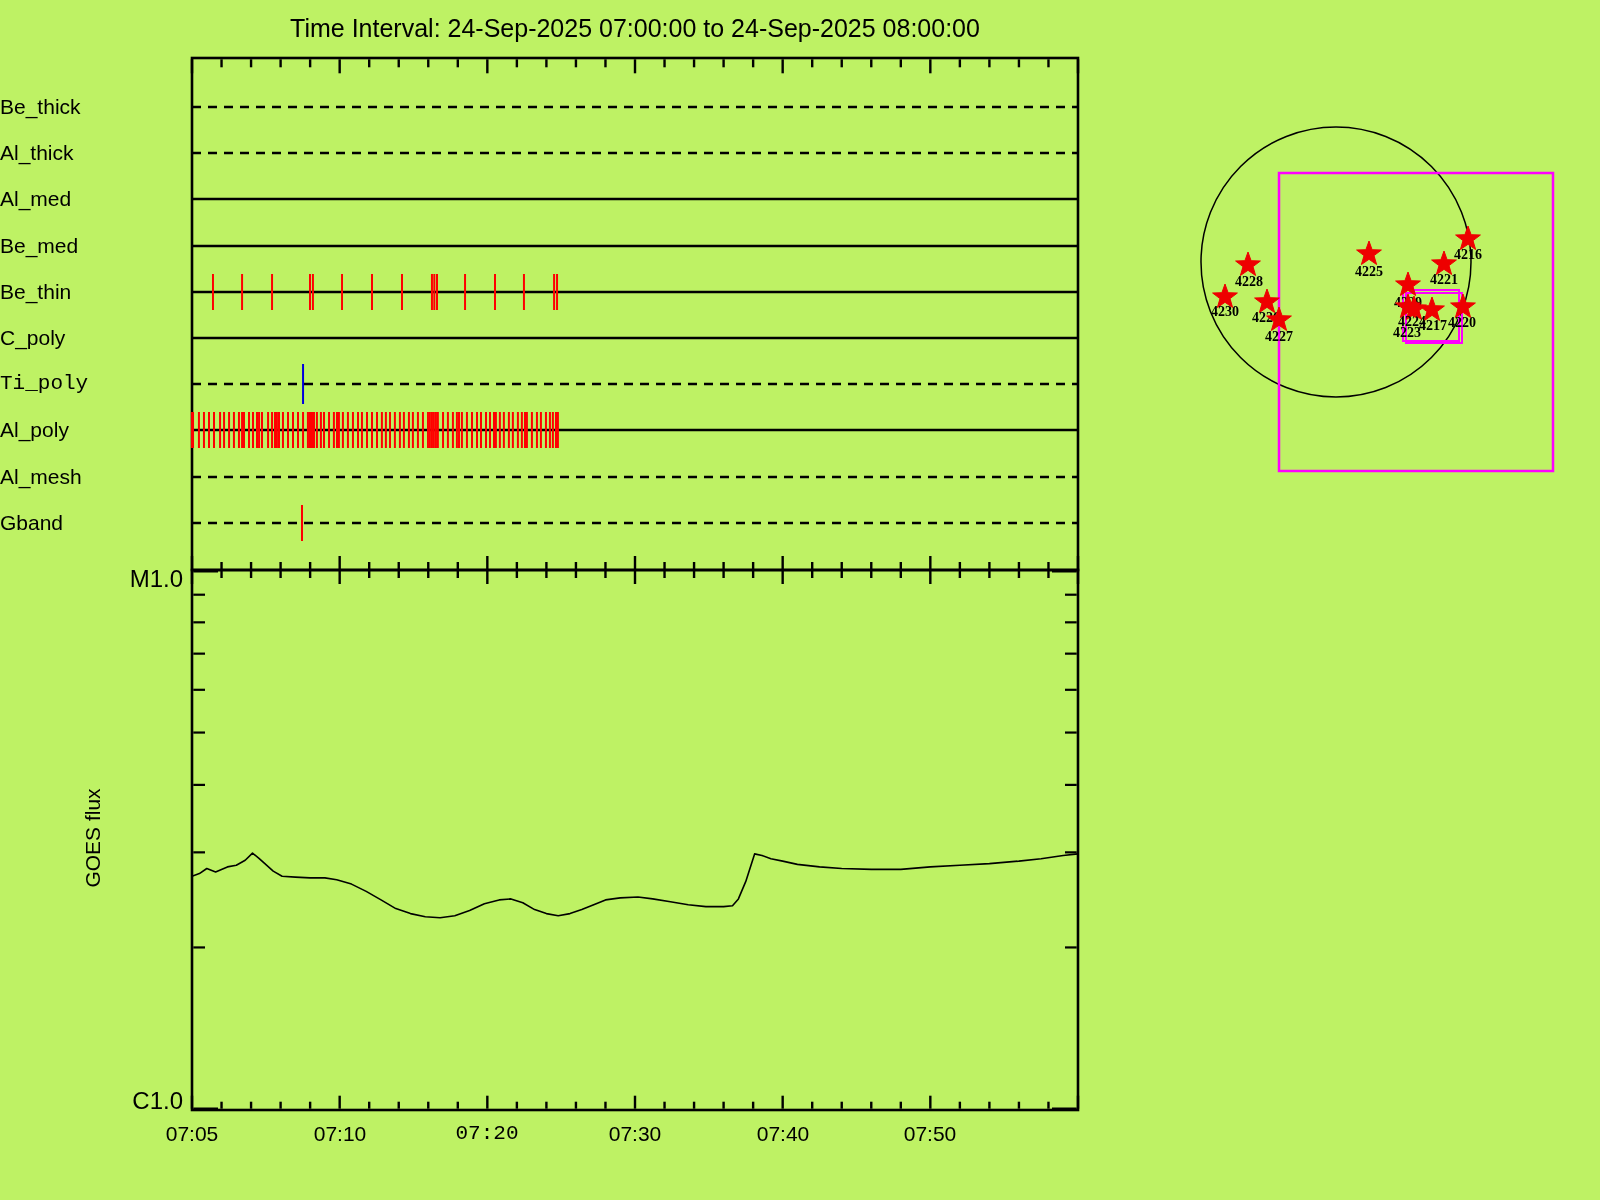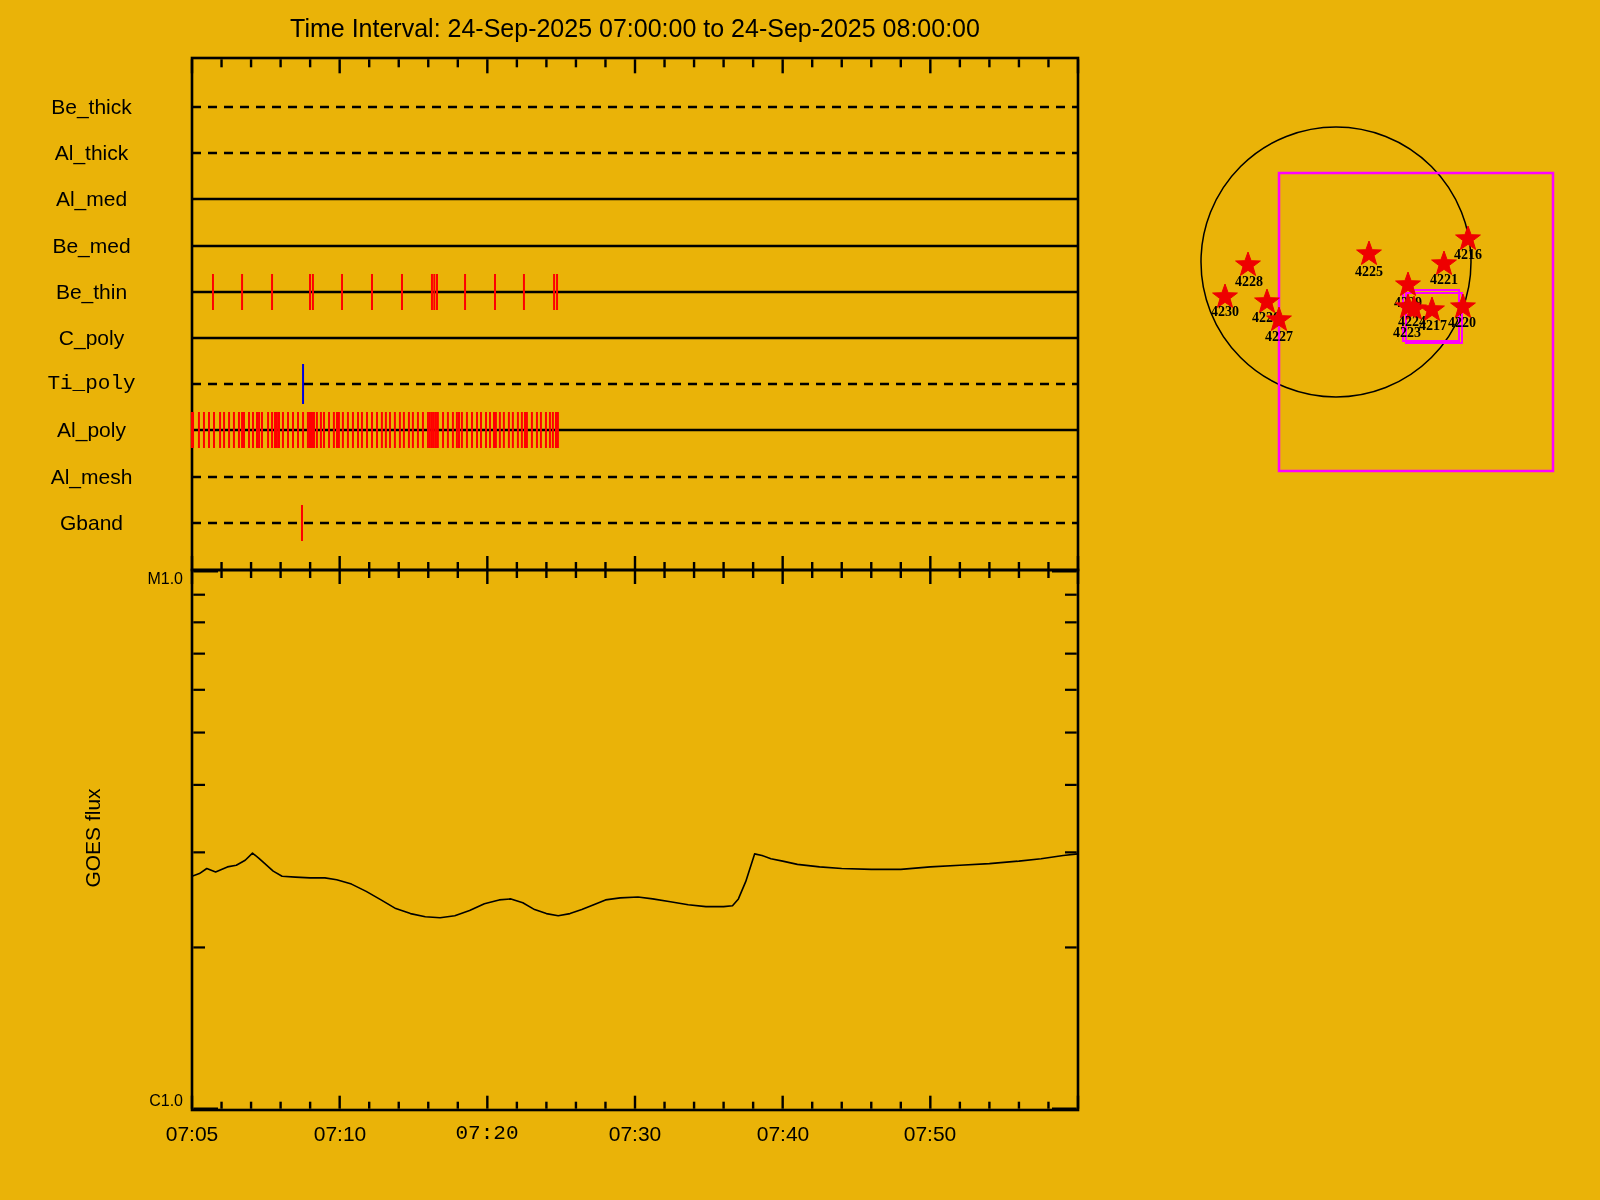--- a/index.html
+++ b/index.html
@@ -1,21 +1,21 @@
 <!DOCTYPE html>
 <html><head>
 <meta charset="utf-8">
 <style>
   html,body{margin:0;padding:0;background:#ffffff;}
-  .page{position:relative;width:1600px;height:1200px;background:#eab308;overflow:hidden;
+  .page{position:relative;width:1600px;height:1200px;background:#bef264;overflow:hidden;
         font-family:"Liberation Sans",sans-serif;color:#000;}
   .title{position:absolute;left:192px;top:14px;width:886px;text-align:center;
          font-size:25px;letter-spacing:0px;}
-  .rowlabel{position:absolute;left:0;width:183px;text-align:center;font-size:21px;line-height:24px;}
-  .ylab{position:absolute;left:0;width:183px;text-align:right;font-size:16px;line-height:24px;}
+  .rowlabel{position:absolute;left:0;width:183px;text-align:left;font-size:21px;line-height:24px;}
+  .ylab{position:absolute;left:0;width:183px;text-align:right;font-size:24px;line-height:24px;}
   .xtick{position:absolute;transform:translateX(-50%);font-size:21px;top:1122px;}
   .goeslabel{position:absolute;left:93px;top:838px;transform:translate(-50%,-50%) rotate(-90deg);
              white-space:nowrap;font-size:21px;}
   svg.plot{position:absolute;left:0;top:0;}
 </style>
 </head>
 <body>
 
 <div class="page">
 

